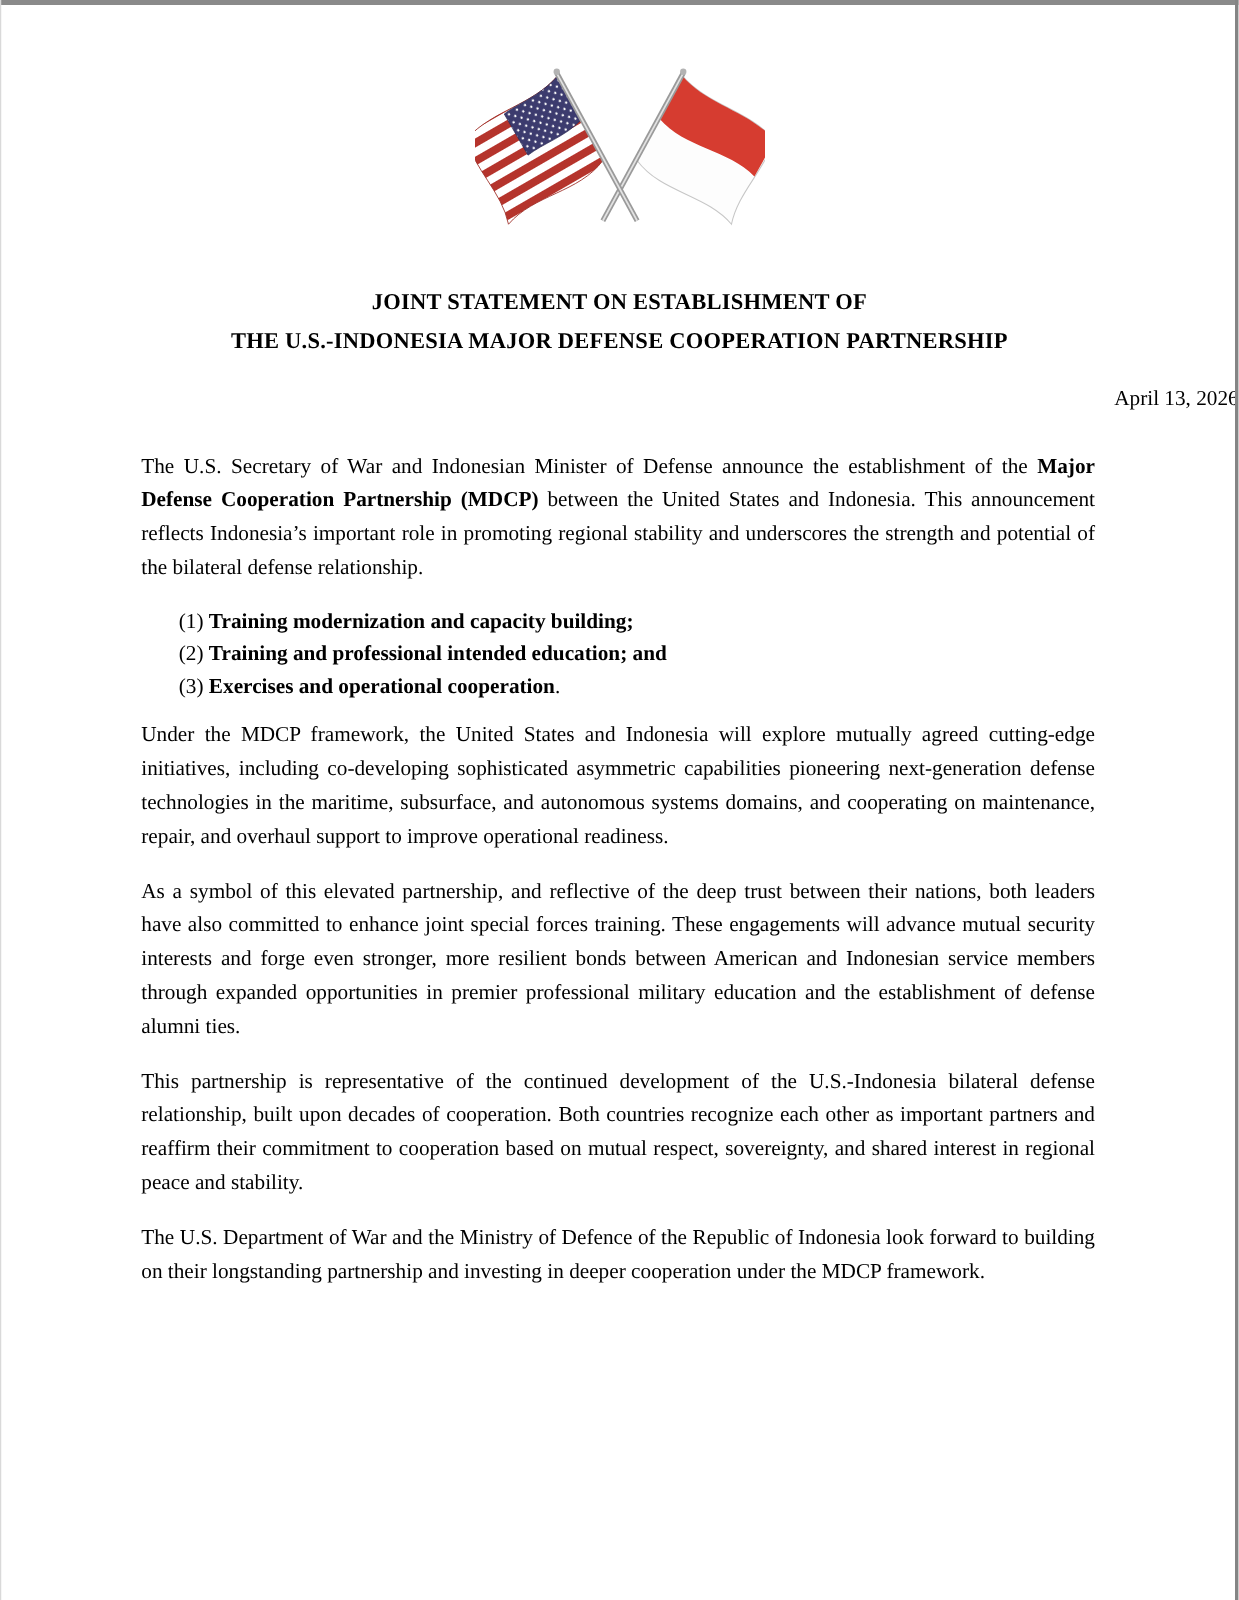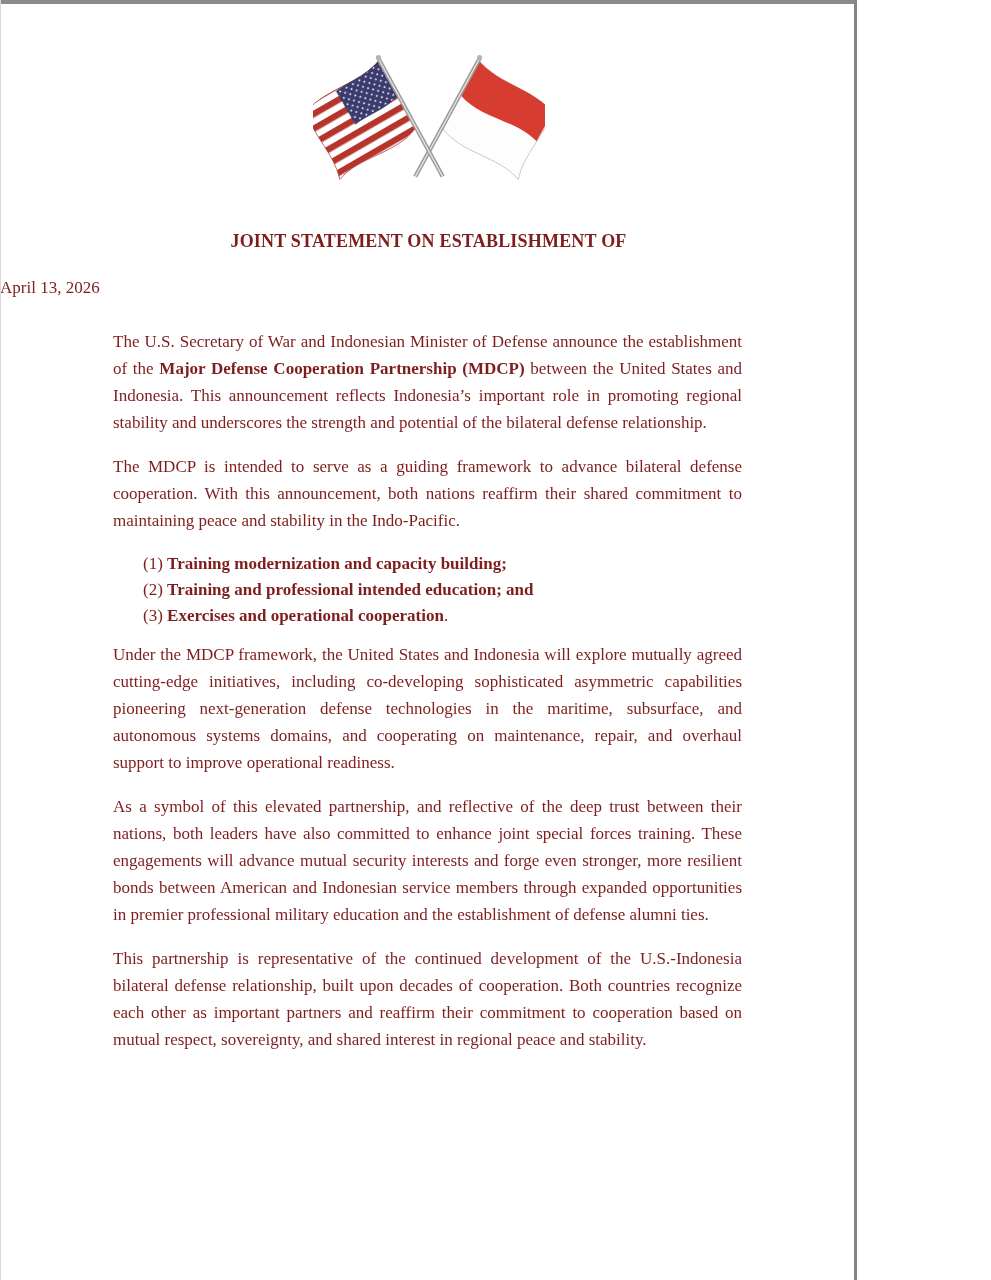--- a/index.html
+++ b/index.html
@@ -1,23 +1,23 @@
 <!DOCTYPE html>
 <html><head>
 <meta charset="utf-8">
 <style>
   html, body { margin: 0; padding: 0; background: #ffffff; }
   .page {
     position: relative;
-    width: 857px;
+    width: 991px;
     height: 1280px;
     background: #ffffff;
     overflow: hidden;
     font-family: "Liberation Serif", serif;
-    color: #7f1d1d;
+    color: #000000;
   }
   .edge-top    { position: absolute; top: 0; left: 0; right: 0; height: 4px; background: #8a8a8a; }
   .edge-right  { position: absolute; top: 0; bottom: 0; right: 0; width: 3px; background: #848484; }
   .edge-left   { position: absolute; top: 0; bottom: 0; left: 0; width: 1px; background: #d9d9d9; }
 
   .flags {
     width: 232px;
     margin: 50px auto 0 auto;
     text-align: center;
   }
@@ -27,21 +27,21 @@
     text-align: center;
     font-weight: bold;
     font-size: 18px;
     letter-spacing: 0.2px;
     margin: 0;
   }
   .title-1 { margin-top: 28px; }
   .title-2 { margin-top: 10px; }
 
   .date {
-    text-align: left;
+    text-align: right;
     font-size: 17px;
     margin: 26px 0 0 0;
   }
 
   .doc-body {
     margin: 30px 115px 0 113px; 
     font-size: 17px;
     line-height: 27px;
     text-align: justify;
   }
@@ -89,36 +89,37 @@
         <line x1="158" y1="8" x2="97" y2="120" stroke-width="1.3" stroke="#e2e2e2"></line>
         <line x1="62" y1="8" x2="123" y2="120" stroke-width="4" stroke="#9a9a9a"></line>
         <line x1="62" y1="8" x2="123" y2="120" stroke-width="1.3" stroke="#e2e2e2"></line>
         <circle cx="62" cy="7" r="2.4" fill="#b3b3b3"></circle>
         <circle cx="158" cy="7" r="2.4" fill="#b3b3b3"></circle>
       </g>
     </svg>
   </div>
 
   <h1 class="title title-1">JOINT STATEMENT ON ESTABLISHMENT OF</h1>
+  <h1 class="title title-2">THE U.S.-INDONESIA MAJOR DEFENSE COOPERATION PARTNERSHIP</h1>
 
   <p class="date">April 13, 2026</p>
 
   <div class="doc-body">
     <p><span>The U.S. Secretary of War and Indonesian Minister of Defense announce the establishment of the </span><b>Major Defense Cooperation Partnership (MDCP)</b><span> between the United States and Indonesia.  This announcement reflects Indonesia’s important role in promoting regional stability and underscores the strength and potential of the bilateral defense relationship.</span></p>
-    <p><span>The MDCP is intended to serve as a guiding framework to advance bilateral defense cooperation.  With this announcement, both nations reaffirm their shared commitment to maintaining peace and stability in the Indo-Pacific.</span></p>
 
     <div class="pillar-list">
       <div class="pillar">
         <span class="num">(1) </span><span><b>Training modernization and capacity building;</b></span>
       </div>
       <div class="pillar">
         <span class="num">(2) </span><span><b>Training and professional intended education; and</b></span>
       </div>
       <div class="pillar">
         <span class="num">(3) </span><span><b>Exercises and operational cooperation</b><span>.</span></span>
       </div>
     </div>
 
     <p><span>Under the MDCP framework, the United States and Indonesia will explore mutually agreed cutting-edge initiatives, including co-developing sophisticated asymmetric capabilities pioneering next-generation defense technologies in the maritime, subsurface, and autonomous systems domains, and cooperating on maintenance, repair, and overhaul support to improve operational readiness.</span></p>
     <p><span>As a symbol of this elevated partnership, and reflective of the deep trust between their nations, both leaders have also committed to enhance joint special forces training.  These engagements will advance mutual security interests and forge even stronger, more resilient bonds between American and Indonesian service members through expanded opportunities in premier professional military education and the establishment of defense alumni ties.</span></p>
     <p><span>This partnership is representative of the continued development of the U.S.-Indonesia bilateral defense relationship, built upon decades of cooperation.  Both countries recognize each other as important partners and reaffirm their commitment to cooperation based on mutual respect, sovereignty, and shared interest in regional peace and stability.</span></p>
+    <p><span>The U.S. Department of War and the Ministry of Defence of the Republic of Indonesia look forward to building on their longstanding partnership and investing in deeper cooperation under the MDCP framework.</span></p>
   </div>
 </div>
 
 </body></html>

